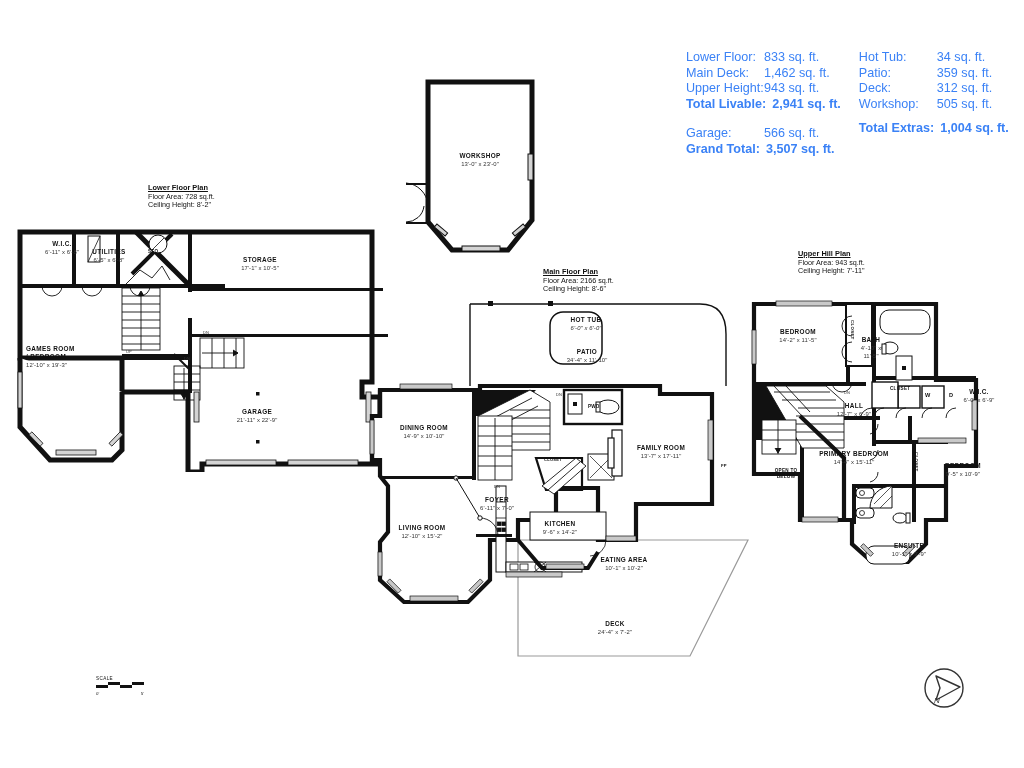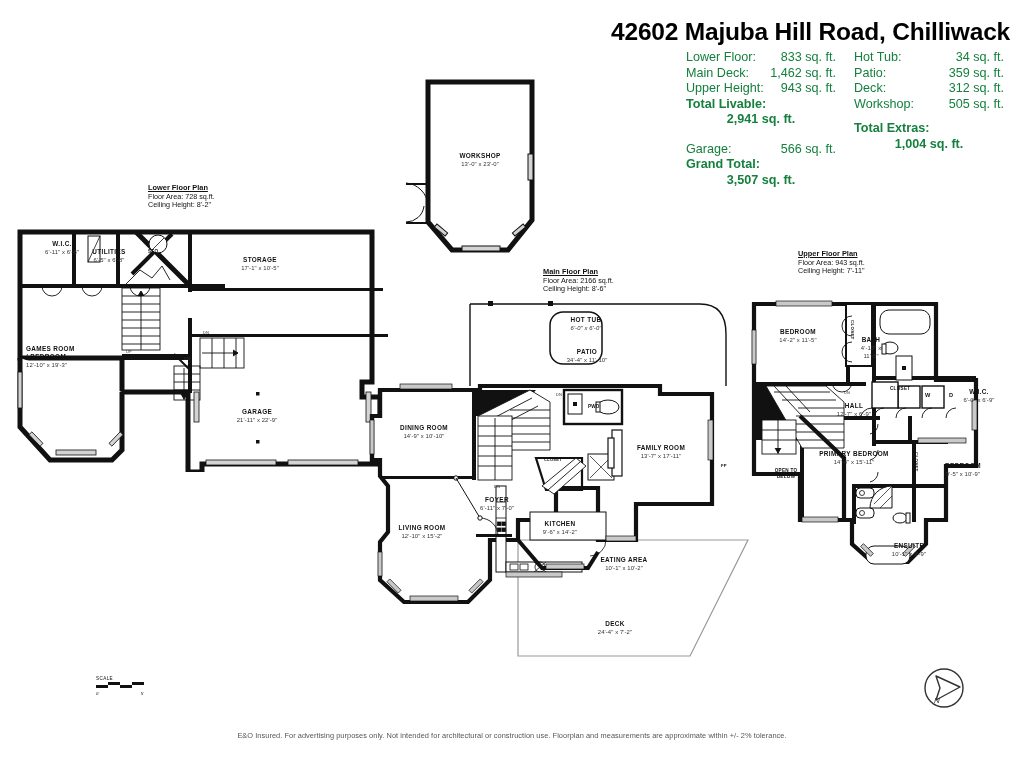--- a/index.html
+++ b/index.html
@@ -14,30 +14,30 @@
   #stage{position:absolute;inset:0;}
 
   
   .title{
     position:absolute; right:14px; top:18px;
     font-size:24.5px; font-weight:bold; letter-spacing:-.2px;
     white-space:nowrap; color:#000;
   }
   .stats{
     position:absolute; left:686px; top:50px;
-    width:330px; font-size:12.6px; color:#15803d;
+    width:330px; font-size:12.6px; color:#3b82f6;
   }
   .stats .cols{display:flex; gap:18px;}
   .stats .col{flex:0 0 auto;}
   .srow{display:flex; line-height:15.5px; white-space:nowrap;}
   .srow .lbl{width:78px;}
-  .srow .val{width:72px; text-align:right;}
+  .srow .val{width:72px; }
   .srow.wide .lbl{width:auto; padding-right:6px;}
   .srow.wide .val{width:auto; text-align:center;}
-  .srow.bold{font-weight:bold;flex-direction:column;}
+  .srow.bold{font-weight:bold;}
   .spacer{height:14px;}
 
   
   .plan{position:absolute;}
   .room{position:absolute;text-align:center;white-space:nowrap;}
   .rname{font-size:6.4px;font-weight:bold;letter-spacing:.35px;color:#111;line-height:8.2px;}
   .rdim{font-size:5.9px;color:#333;line-height:8px;letter-spacing:.1px;}
   .tiny{font-size:4.6px;font-weight:bold;letter-spacing:.3px;color:#111;}
   .tinyv{font-size:4.4px;font-weight:bold;letter-spacing:.3px;color:#111;
          writing-mode:vertical-rl;text-orientation:mixed;}
@@ -58,21 +58,20 @@
   .footer{
     position:absolute;left:0;right:0;top:731px;text-align:center;
     font-size:7.4px;color:#555;letter-spacing:.05px;
   }
 </style>
 </head>
 <body>
 
 <div id="stage">
 
-  <div class="title">42602 Majuba Hill Road, Chilliwack</div>
 
   <div class="stats">
     <div class="cols">
       <div class="col">
         <div class="srow">
           <span class="lbl">Lower Floor:</span>
           <span class="val">833 sq. ft.</span>
         </div>
         <div class="srow">
           <span class="lbl">Main Deck:</span>
@@ -404,21 +403,21 @@
     <div class="rname">DECK</div>
     <div class="rdim">24'-4" x  7'-2"</div>
   </div>
   <div class="tiny" style="position:absolute;left:588px;top:404px">PWD</div>
   <div class="tiny" style="position:absolute;left:544px;top:457px;font-size:4px">CLOSET</div>
   <div class="tiny" style="position:absolute;left:721px;top:463px;font-size:4.2px">FP</div>
   <div style="position:absolute;left:494px;top:484px;font-size:4px;color:#333">DN</div>
   <div style="position:absolute;left:556px;top:392px;font-size:4px;color:#333">DN</div>
 
   <div class="planhdr" style="left:798px;top:250px;">
-    <div class="h">Upper Floor Plan</div>
+    <div class="h">Upper Hill Plan</div>
     <div>Floor Area: 943 sq.ft.</div>
     <div>Ceiling Height: 7'-11"</div>
   </div>
 
   <svg class="plan" style="left:740px;top:290px;width:268px;height:300px" viewBox="0 0 268 300">
 
     <path d="M14,14 L196,14 L196,90 L236,90 L236,176 L206,176
              L206,230 L186,230 L186,254 L168,272 L132,272 L112,254
              L112,230 L60,230 L60,184 L14,184 Z" fill="#fff" stroke="#111" stroke-width="4.2"></path>
 
@@ -566,15 +565,14 @@
   </div>
 
   <div class="compass">
     <svg width="52" height="52" viewBox="0 0 52 52">
       <circle cx="26" cy="26" r="19" fill="#fff" stroke="#333" stroke-width="1.4"></circle>
       <polygon points="18,14 42,25 18,38 22,26" fill="#fff" stroke="#333" stroke-width="1.4" stroke-linejoin="round"></polygon>
     </svg>
     <div style="position:absolute;left:16px;top:34px;font-size:8px;font-style:italic;color:#333">N</div>
   </div>
 
-  <div class="footer">E&amp;O Insured. For advertising purposes only. Not intended for architectural or construction use. Floorplan and measurements are approximate within +/- 2% tolerance.</div>
 
 </div>
 
 </body></html>

